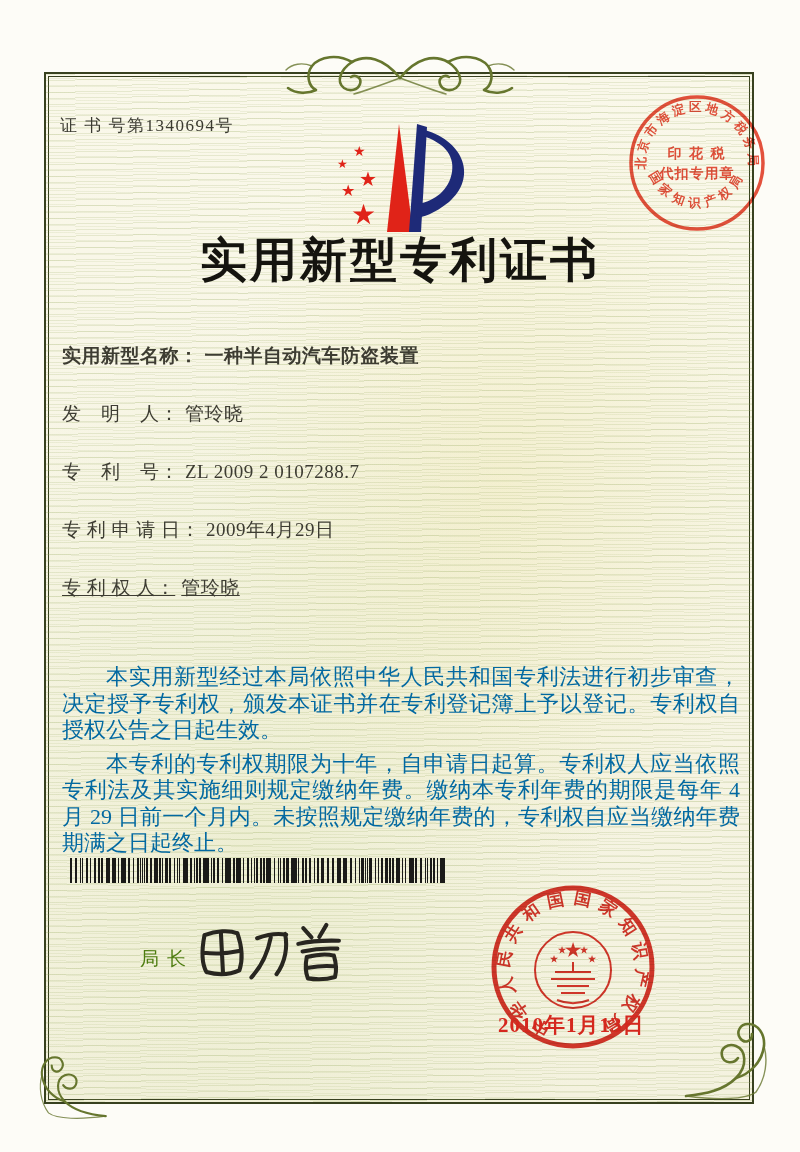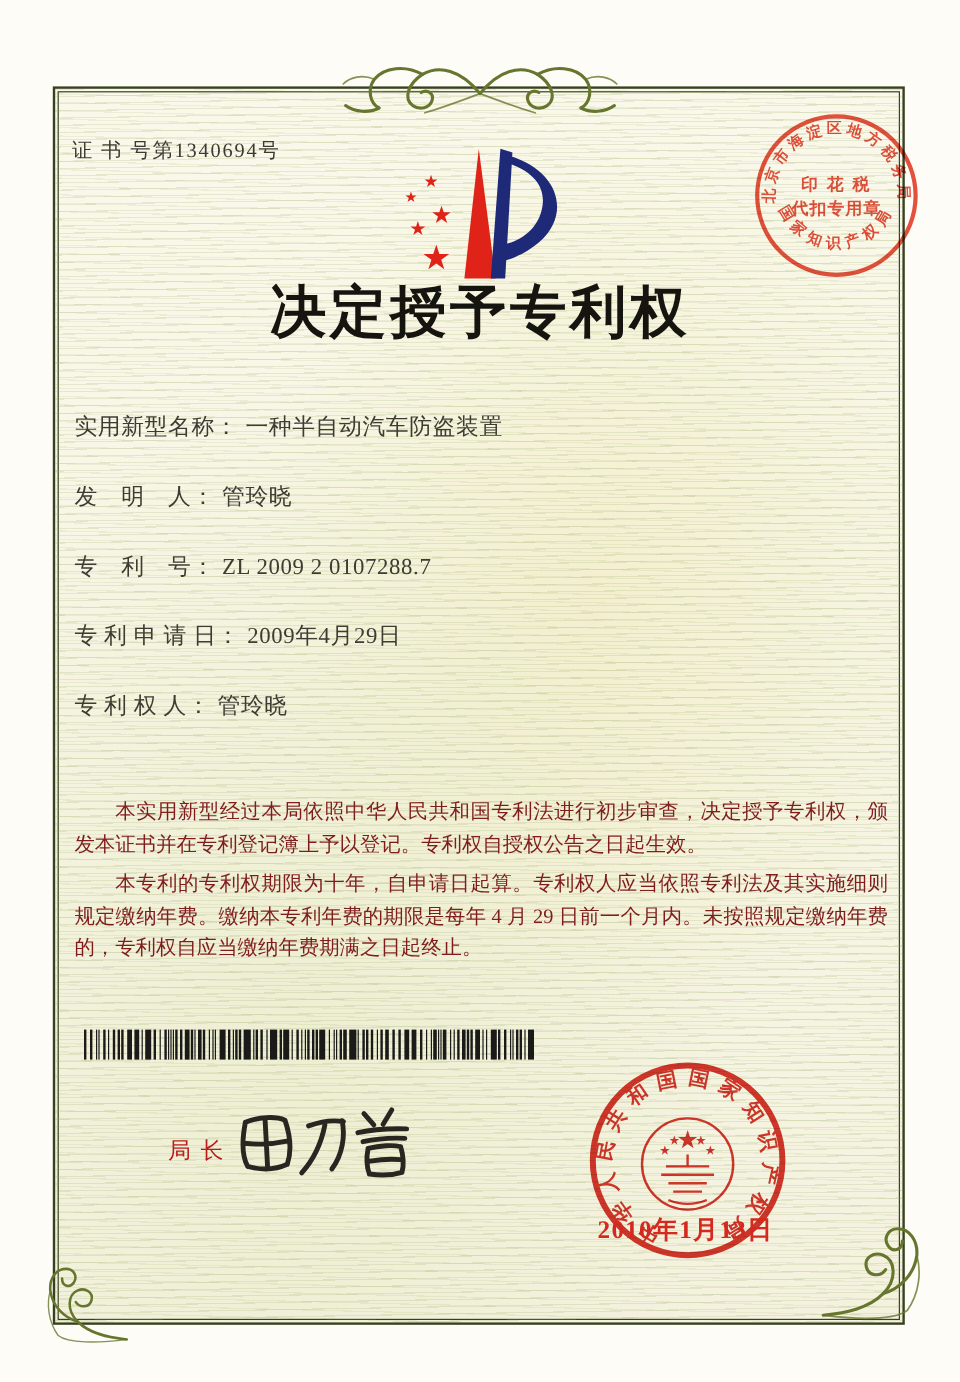--- a/index.html
+++ b/index.html
@@ -19,30 +19,30 @@
            repeating-linear-gradient(179deg, rgba(148,168,92,.20) 0 1px, transparent 1px 6px),
            repeating-linear-gradient(181.4deg, rgba(148,168,92,.13) 0 1px, transparent 1px 7px);}
 
   .abs{position:absolute;}
   .cert-number{left:60px;top:102px;font-size:17px;letter-spacing:1.5px;color:#3a3a30;z-index:4;margin-top:12px;}
   .title{left:0;top:229px;width:100%;text-align:center;font-size:47px;font-weight:700;
          letter-spacing:3px;color:#15140f;z-index:4;}
 
   .field{left:62px;font-size:19px;color:#3d3c32;letter-spacing:.5px;z-index:4;white-space:nowrap;}
   .field .val{margin-left:6px;}
-  .f0{top:343px;} .f1{top:401px;font-family:Liberation Mono, monospace;} .f2{top:459px;} .f3{top:517px;text-align:center;} .f4{top:575px;} .f5{top:633px;}
+  .f0{top:343px;font-weight:bold;} .f1{top:401px;font-family:Liberation Mono, monospace;} .f2{top:459px;} .f3{top:517px;text-align:center;} .f4{top:575px;text-decoration:underline;} .f5{top:633px;}
 
   .paras{left:62px;top:664px;width:678px;z-index:4;}
-  .paras p{margin:0 0 7px 0;font-size:17px;line-height:26.5px;text-indent:2em;
-           color:#7f1d1d;text-align:justify;}
+  .paras p{margin:0 0 7px 0;font-size:22px;line-height:26.5px;text-indent:2em;
+           color:#0369a1;text-align:justify;}
 
   .barcode{left:70px;top:858px;width:384px;height:25px;z-index:4;font-size:0;}
   .barcode i{display:inline-block;height:100%;background:#1a1a18;vertical-align:top;}
 
-  .director-label{left:140px;top:946px;font-size:19px;letter-spacing:8px;color:#b91c1c;z-index:4;}
+  .director-label{left:140px;top:946px;font-size:19px;letter-spacing:8px;color:#4d7c0f;z-index:4;}
   .signature{left:190px;top:903px;z-index:4;transform:rotate(-3deg);}
   .signature path{stroke:#282620;stroke-width:4.2;stroke-linecap:round;stroke-linejoin:round;fill:none;}
 
   .seal{left:488px;top:882px;z-index:5;mix-blend-mode:multiply;opacity:.93;}
   .seal .ring{fill:none;stroke:var(--seal-red,#d5281e);stroke-width:5;}
   .seal text{fill:var(--seal-red,#d5281e);font-family:"Liberation Serif",serif;font-weight:700;}
   .seal .emblem{stroke:var(--seal-red,#d5281e);fill:none;stroke-width:2;}
   .seal .emblem-fill{fill:var(--seal-red,#d5281e);stroke:none;}
 
   .issue-date{left:498px;top:1011px;font-size:21px;font-weight:700;letter-spacing:1px;
@@ -122,21 +122,21 @@
     <text class="star" x="14" y="104" font-size="28">★</text>
     <text class="star" x="4" y="76" font-size="16">★</text>
     <text class="star" x="22" y="66" font-size="20">★</text>
     <text class="star" x="0" y="48" font-size="12">★</text>
     <text class="star" x="16" y="36" font-size="14">★</text>
     <polygon class="tri" points="62,4 76,112 50,112"></polygon>
     <polygon class="pbowl" points="80,4 90,7 84,112 72,112"></polygon>
     <path class="pbowl" d="M88 10 C128 22 140 58 112 82 C97 94 86 97 79 98 L81 84 C98 81 112 70 115 52 C118 34 105 22 86 16 Z"></path>
   </svg>
 
-  <div class="abs title">决定授予专利权</div>
+  <div class="abs title">实用新型专利证书</div>
 
   <div class="abs field f0">
     <span>实用新型名称：</span><span class="val">一种半自动汽车防盗装置</span>
   </div>
   <div class="abs field f1">
     <span>发　明　人：</span><span class="val">管玲晓</span>
   </div>
   <div class="abs field f2">
     <span>专　利　号：</span><span class="val">ZL 2009 2 0107288.7</span>
   </div>

